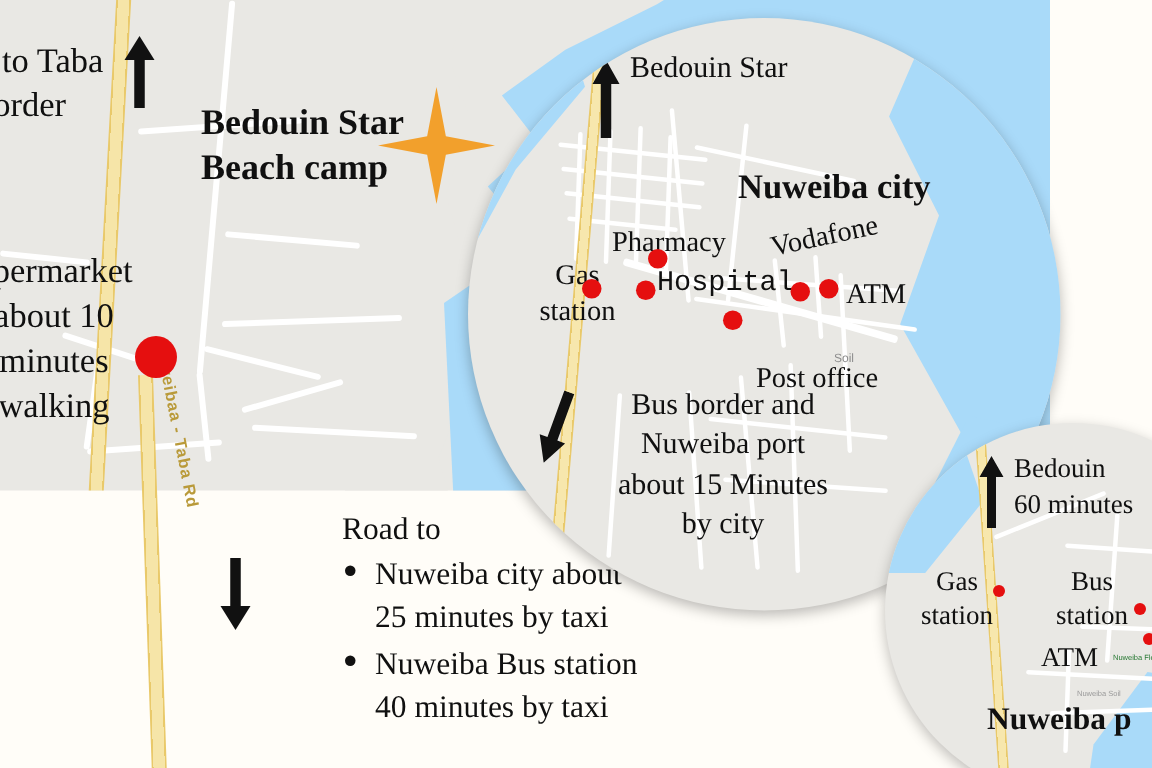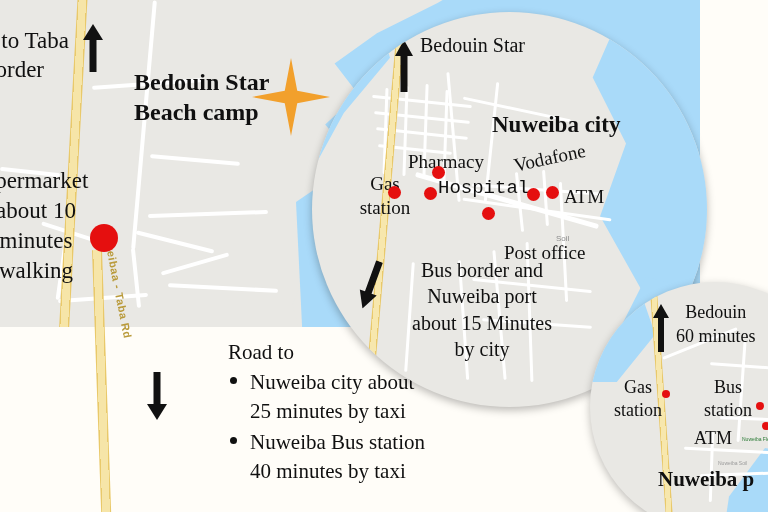--- a/index.html
+++ b/index.html
@@ -125,21 +125,21 @@
   .cs-sea2{
     position:absolute;right:-30px;bottom:-26px;width:150px;height:110px;background:#a9daf9;
     clip-path:polygon(30% 0,100% 18%,100% 100%,0 100%,6% 44%);
   }
   .cs-road{
     position:absolute;left:58px;top:-20px;width:7px;height:300px;
     background:linear-gradient(90deg,#e9c96a 0 14%, #f7e7ad 14% 86%, #e9c96a 86% 100%);
     transform-origin:top center;transform:rotate(-4deg);z-index:5;
   }
   .cs-w{position:absolute;background:#fff;z-index:4;border-radius:2px;}
-  .cs-tx{position:absolute;z-index:12;color:#101010;text-align:center;}
+  .cs-tx{position:absolute;z-index:12;color:#101010;}
   .cs-bed{left:86px;top:18px;font-size:18px;line-height:1.35;white-space:nowrap;}
   .cs-gas{left:2px;top:94px;font-size:18px;line-height:1.25;text-align:center;width:92px;}
   .cs-bus{left:96px;top:94px;font-size:18px;line-height:1.25;text-align:center;width:84px;}
   .cs-atm{left:104px;top:146px;font-size:18px;white-space:nowrap;}
   .cs-port{left:68px;top:185px;font-size:21px;font-weight:bold;white-space:nowrap;}
   .csdot{position:absolute;border-radius:50%;background:#e50f0f;width:8px;height:8px;z-index:14;}
   .cs-park{position:absolute;left:152px;top:154px;font-size:5px;color:#2a7a35;font-family:"Liberation Sans",sans-serif;z-index:13;}
   .cs-lbl{position:absolute;font-size:5px;color:#9b9b9b;font-family:"Liberation Sans",sans-serif;z-index:13;}
 
   

